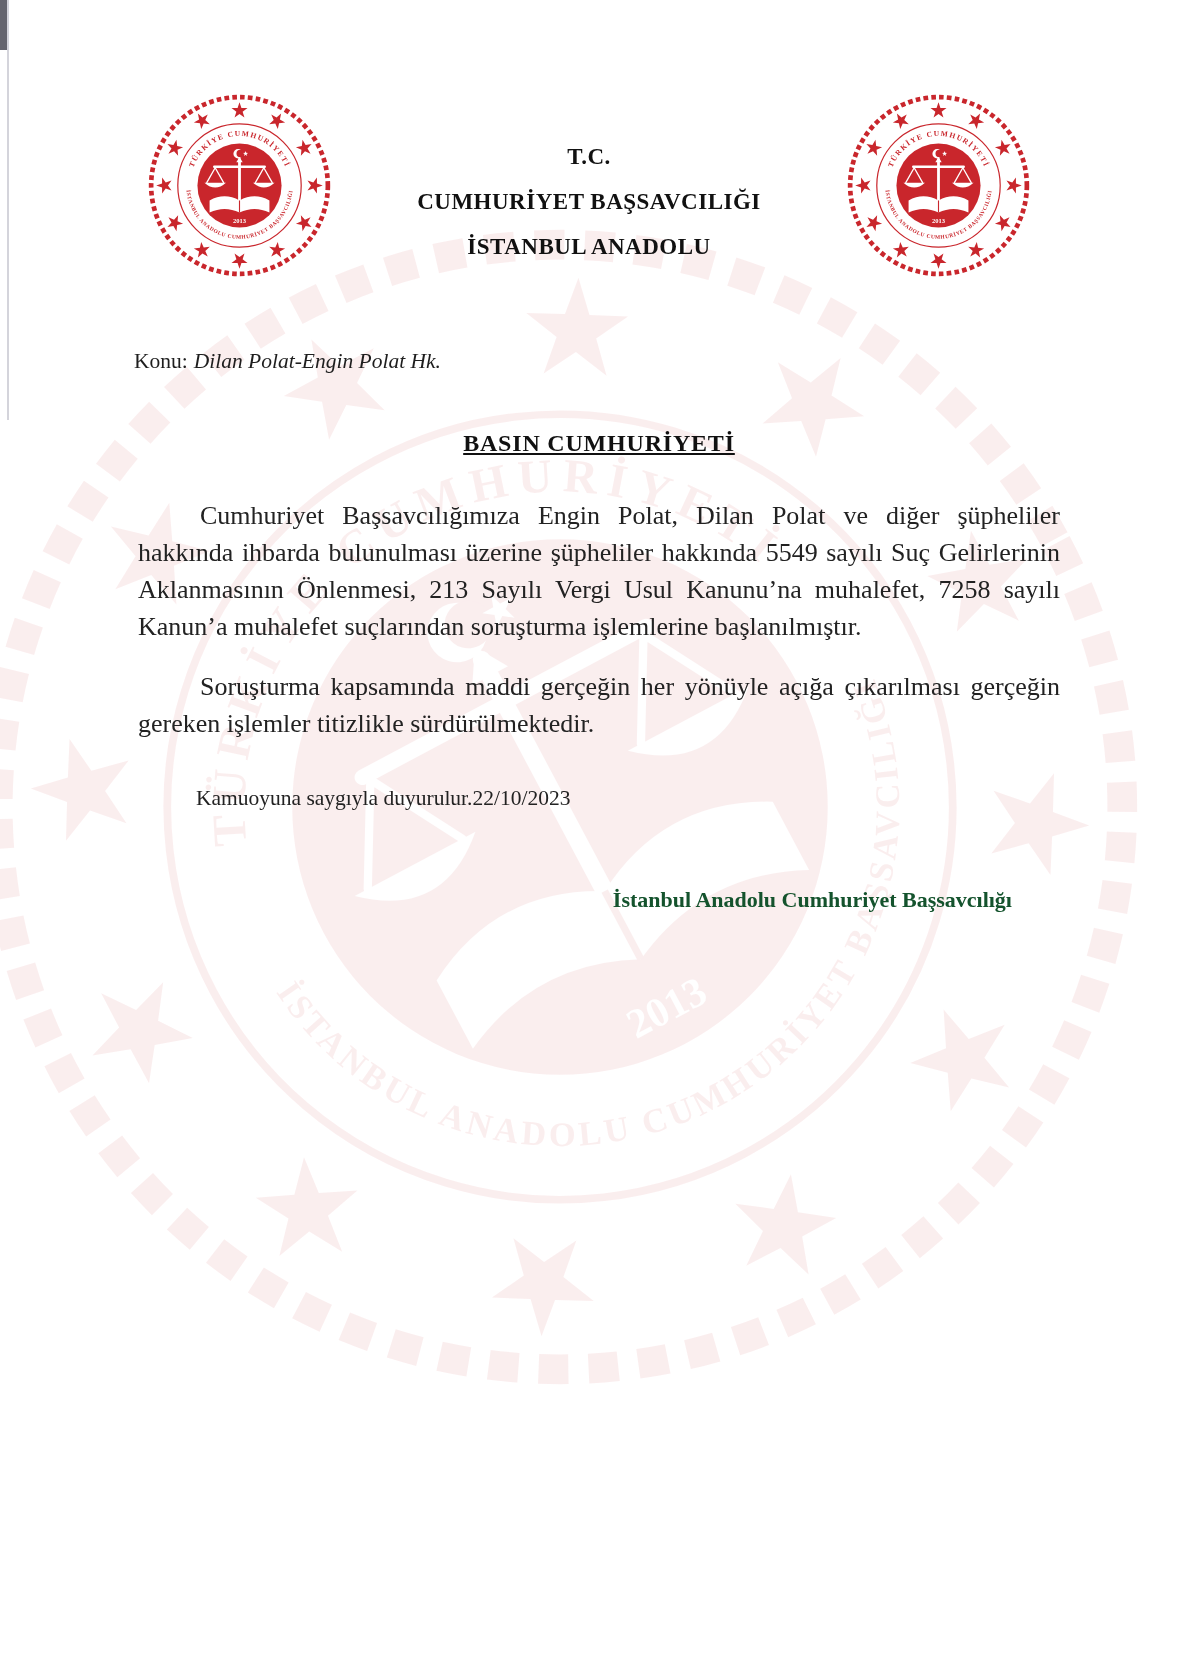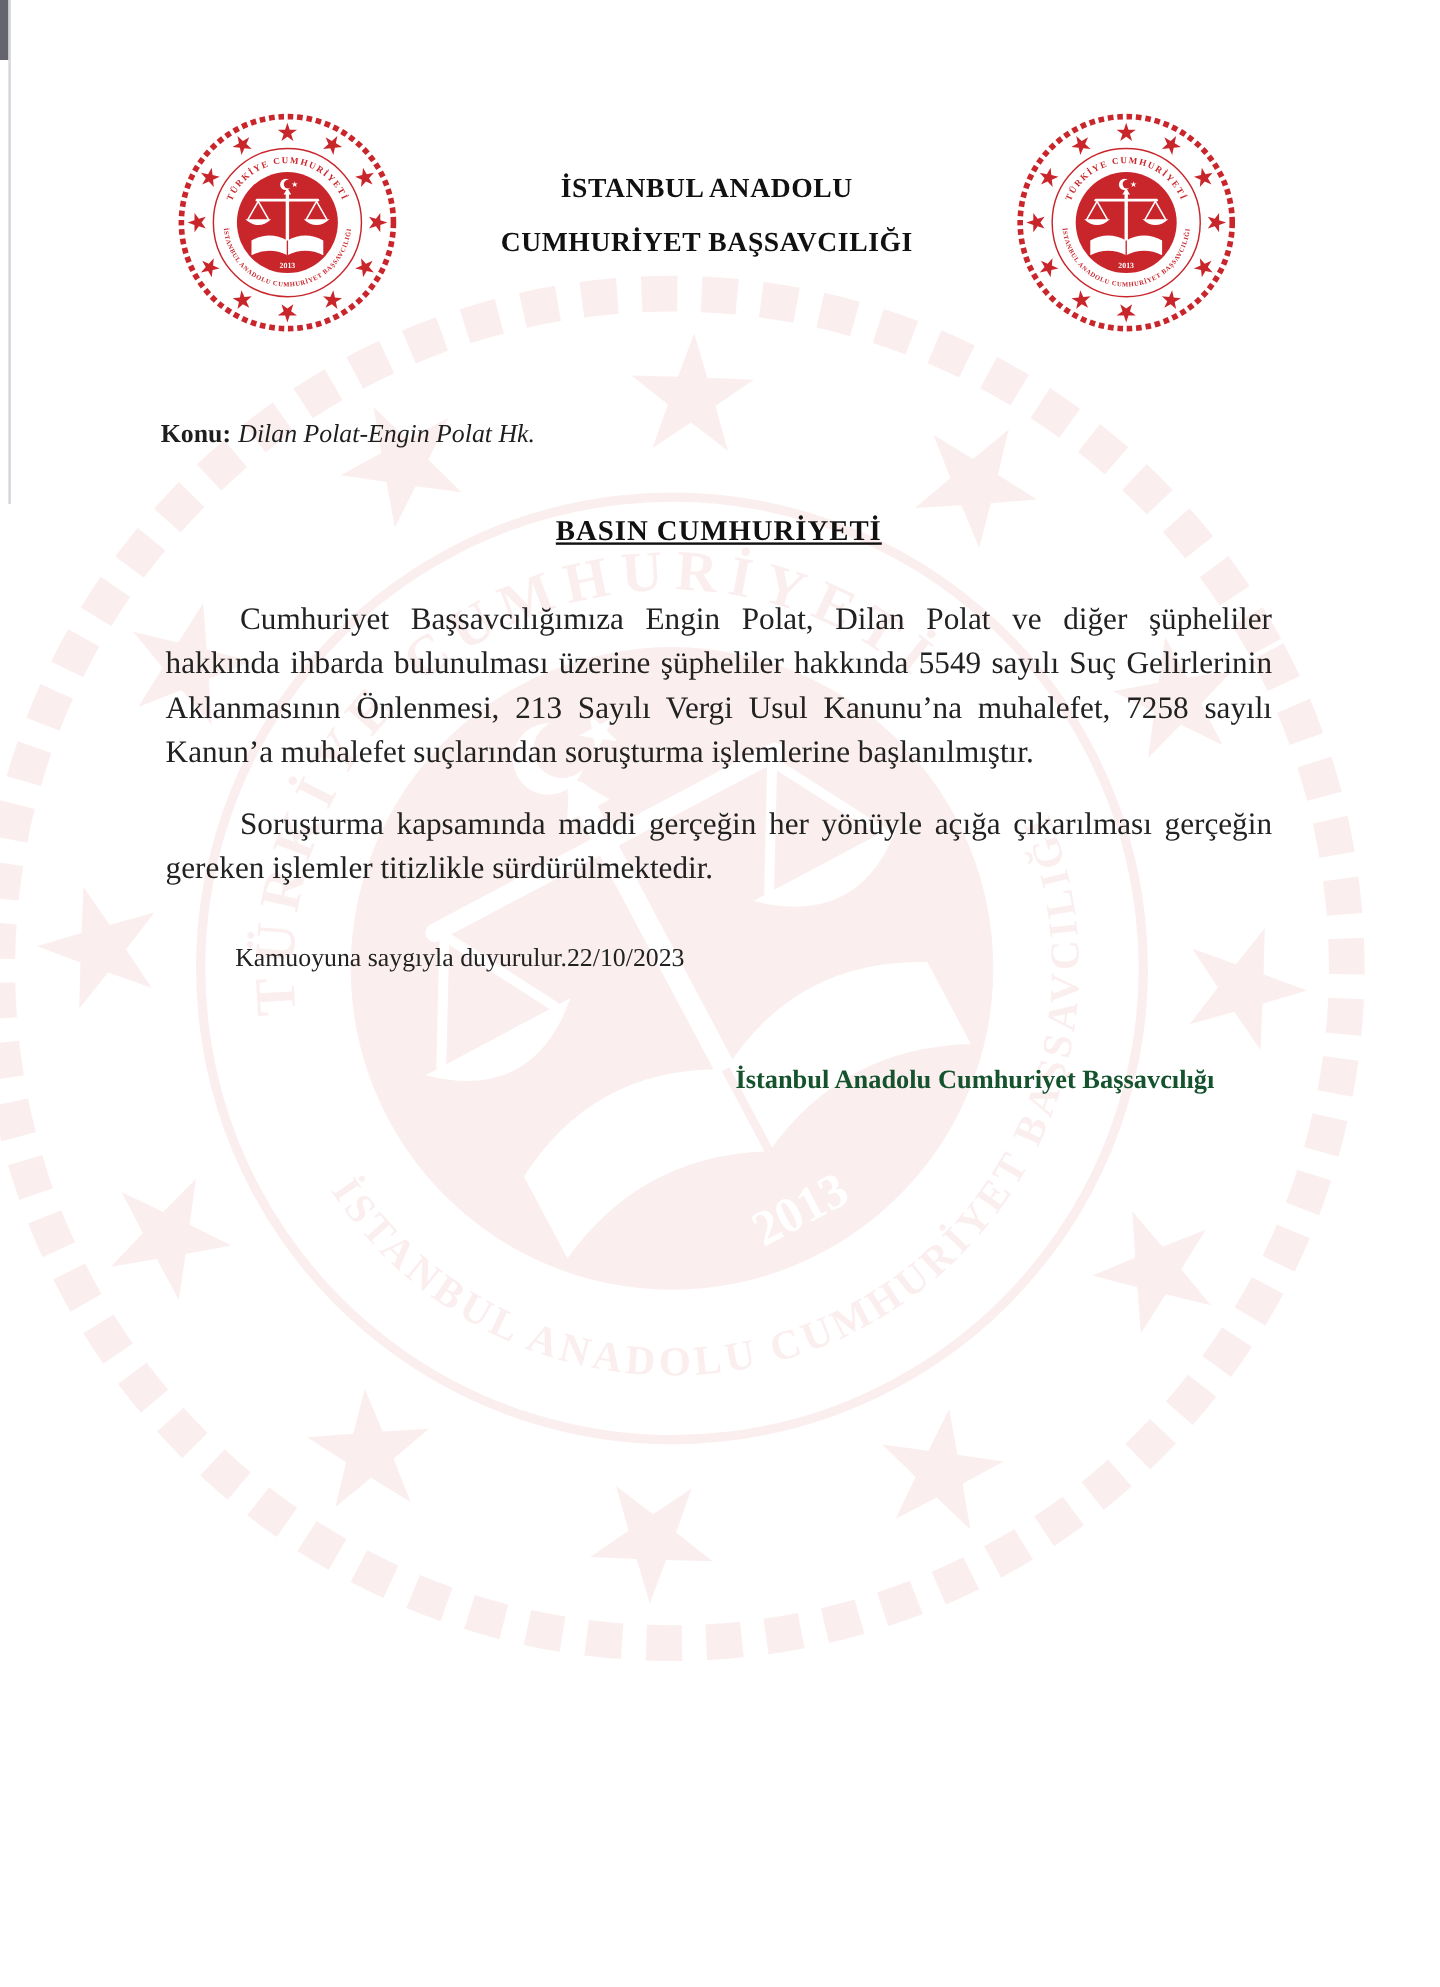--- a/index.html
+++ b/index.html
@@ -27,21 +27,21 @@
   }
   .seal{width:187px;height:187px;flex:0 0 auto;}
   .header-center{flex:1 1 auto;text-align:center;padding-top:42px;}
   .header-center .hline{
     font-weight:bold;font-size:23px;line-height:45px;color:#111;
     letter-spacing:.5px;white-space:nowrap;
   }
   
   .content{position:relative;z-index:2;padding:0 136px 0 134px;}
   .subject{margin-top:70px;font-size:21.5px;}
-  .subject .subject-label{font-weight:bold;}
+  .subject .subject-label{font-weight:normal;}
   .subject .subject-text{margin-left:6px;font-style:italic;}
   .doc-title{
     margin-top:56px;text-align:center;font-weight:bold;font-size:24px;
     text-decoration:underline;letter-spacing:.8px;color:#111;
   }
   .para{
     margin:4px;text-align:justify;font-size:26px;line-height:37px;
     text-indent:62px;color:#222;
   }
   .para.first{margin-top:40px;}
@@ -120,22 +120,23 @@
 
   <svg class="watermark" viewBox="0 0 200 200">
     <use href="#seal"></use>
   </svg>
 
   <div class="header">
     <svg class="seal" viewBox="0 0 200 200">
       <use href="#seal"></use>
     </svg>
     <div class="header-center">
+      <div class="hline">T.C.</div>
+      <div class="hline">CUMHURİYET BAŞSAVCILIĞI</div>
       <div class="hline">İSTANBUL ANADOLU</div>
-      <div class="hline">CUMHURİYET BAŞSAVCILIĞI</div>
     </div>
     <svg class="seal" viewBox="0 0 200 200">
       <use href="#seal"></use>
     </svg>
   </div>
 
   <div class="content">
     <div class="subject">
       <span class="subject-label">Konu:</span><span class="subject-text">Dilan Polat-Engin Polat Hk.</span>
     </div>

